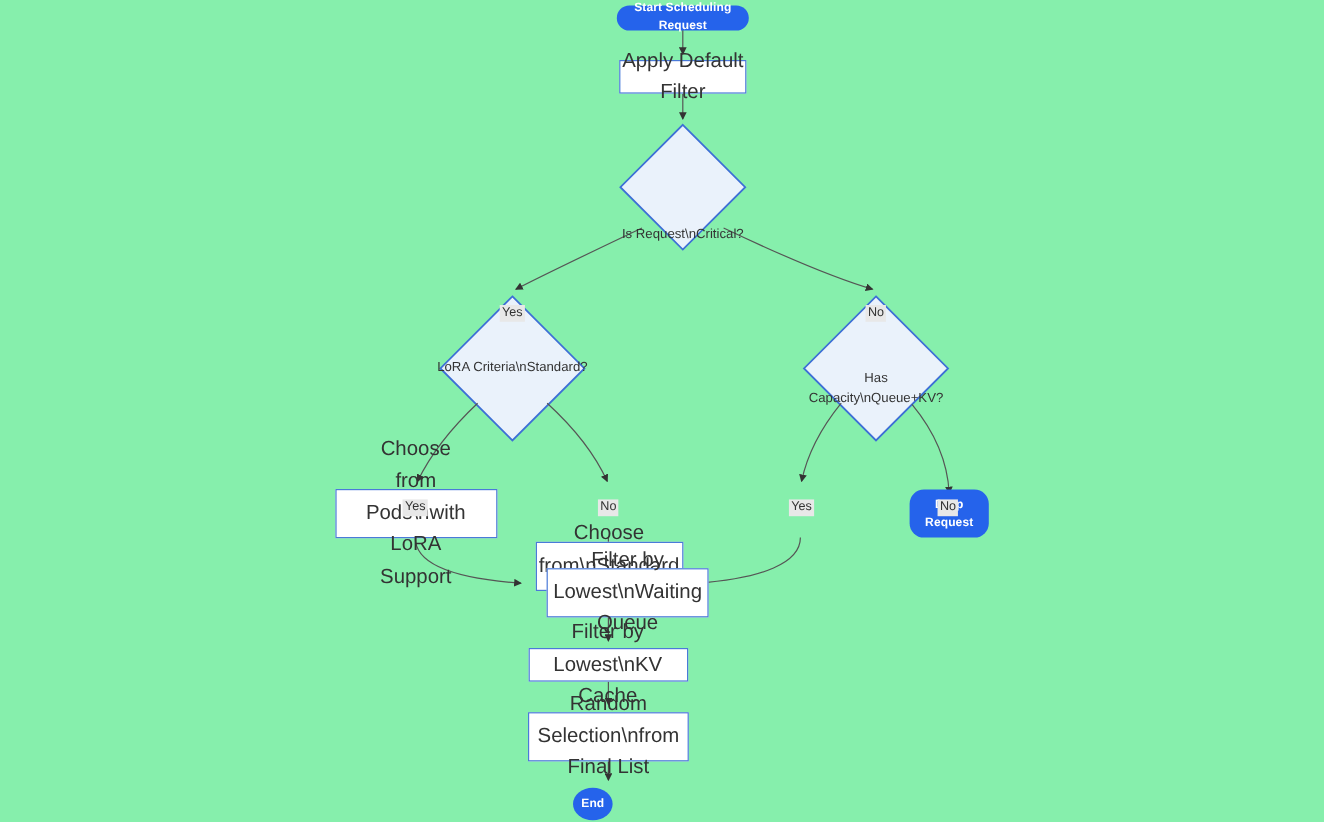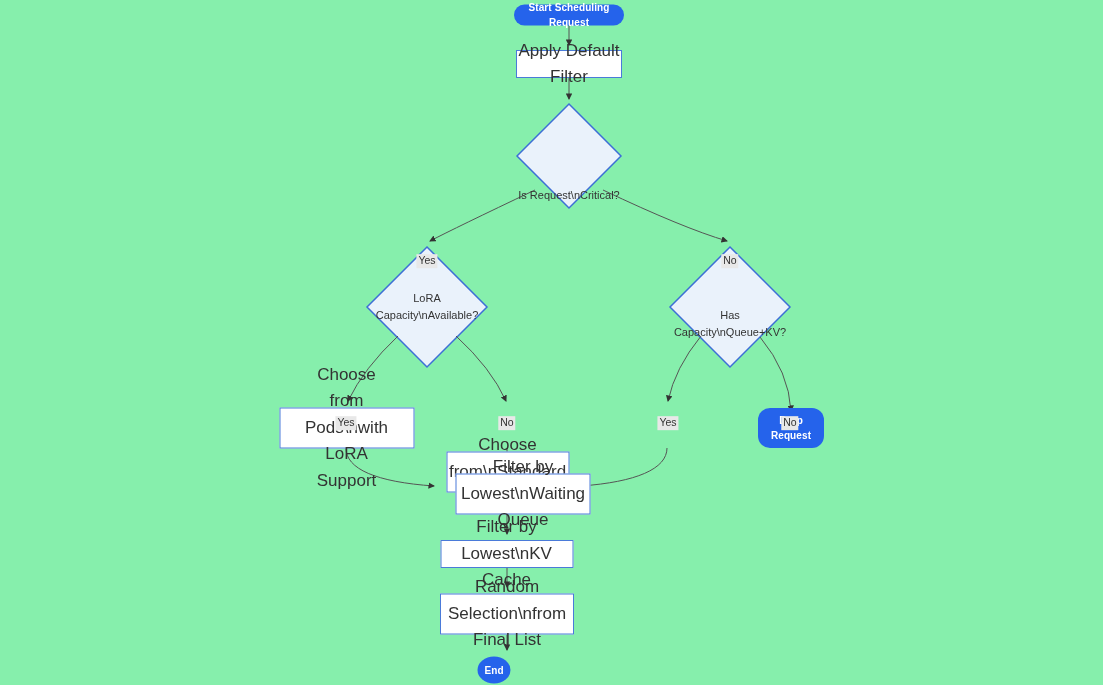--- a/index.html
+++ b/index.html
@@ -56,21 +56,21 @@
     <path d="M507,568 L507,587" fill="none" stroke="#555555" stroke-width="1" marker-end="url(#arrow)"></path>
     <path d="M507,634 L507,650" fill="none" stroke="#555555" stroke-width="1" marker-end="url(#arrow)"></path>
   </svg>
 
   <div class="node pill" style="left:569px; top:14.5px; width:110px; height:21px;">Start Scheduling Request</div>
 
   <div class="node rect" style="left:569px; top:64px; width:106px; height:28px;">Apply Default Filter</div>
 
   <div class="node decision-label" style="left:569px; top:156px; width:120px;margin-top:40px;">Is Request\nCritical?</div>
 
-  <div class="node decision-label" style="left:427px; top:307px; width:130px;">LoRA Capacity\nAvailable?</div>
+  <div class="node decision-label" style="left:427px; top:307px; width:130px;">LoRA Criteria\nStandard?</div>
 
   <div class="node decision-label" style="left:730px; top:324px; width:130px;">Has Capacity\nQueue+KV?</div>
 
   <div class="node rect" style="left:346.5px; top:427.5px; width:135px; height:41px; padding:0 24px;">Choose from Pods\nwith LoRA Support</div>
 
   <div class="node rect" style="left:507.5px; top:427.5px; width:123px; height:41px; padding:0 18px;margin-top:44px;">Choose from\nStandard Pods</div>
 
 
   <div class="node pill" style="left:791px; top:428px; width:66px; height:40px;">Drop Request</div>
 

